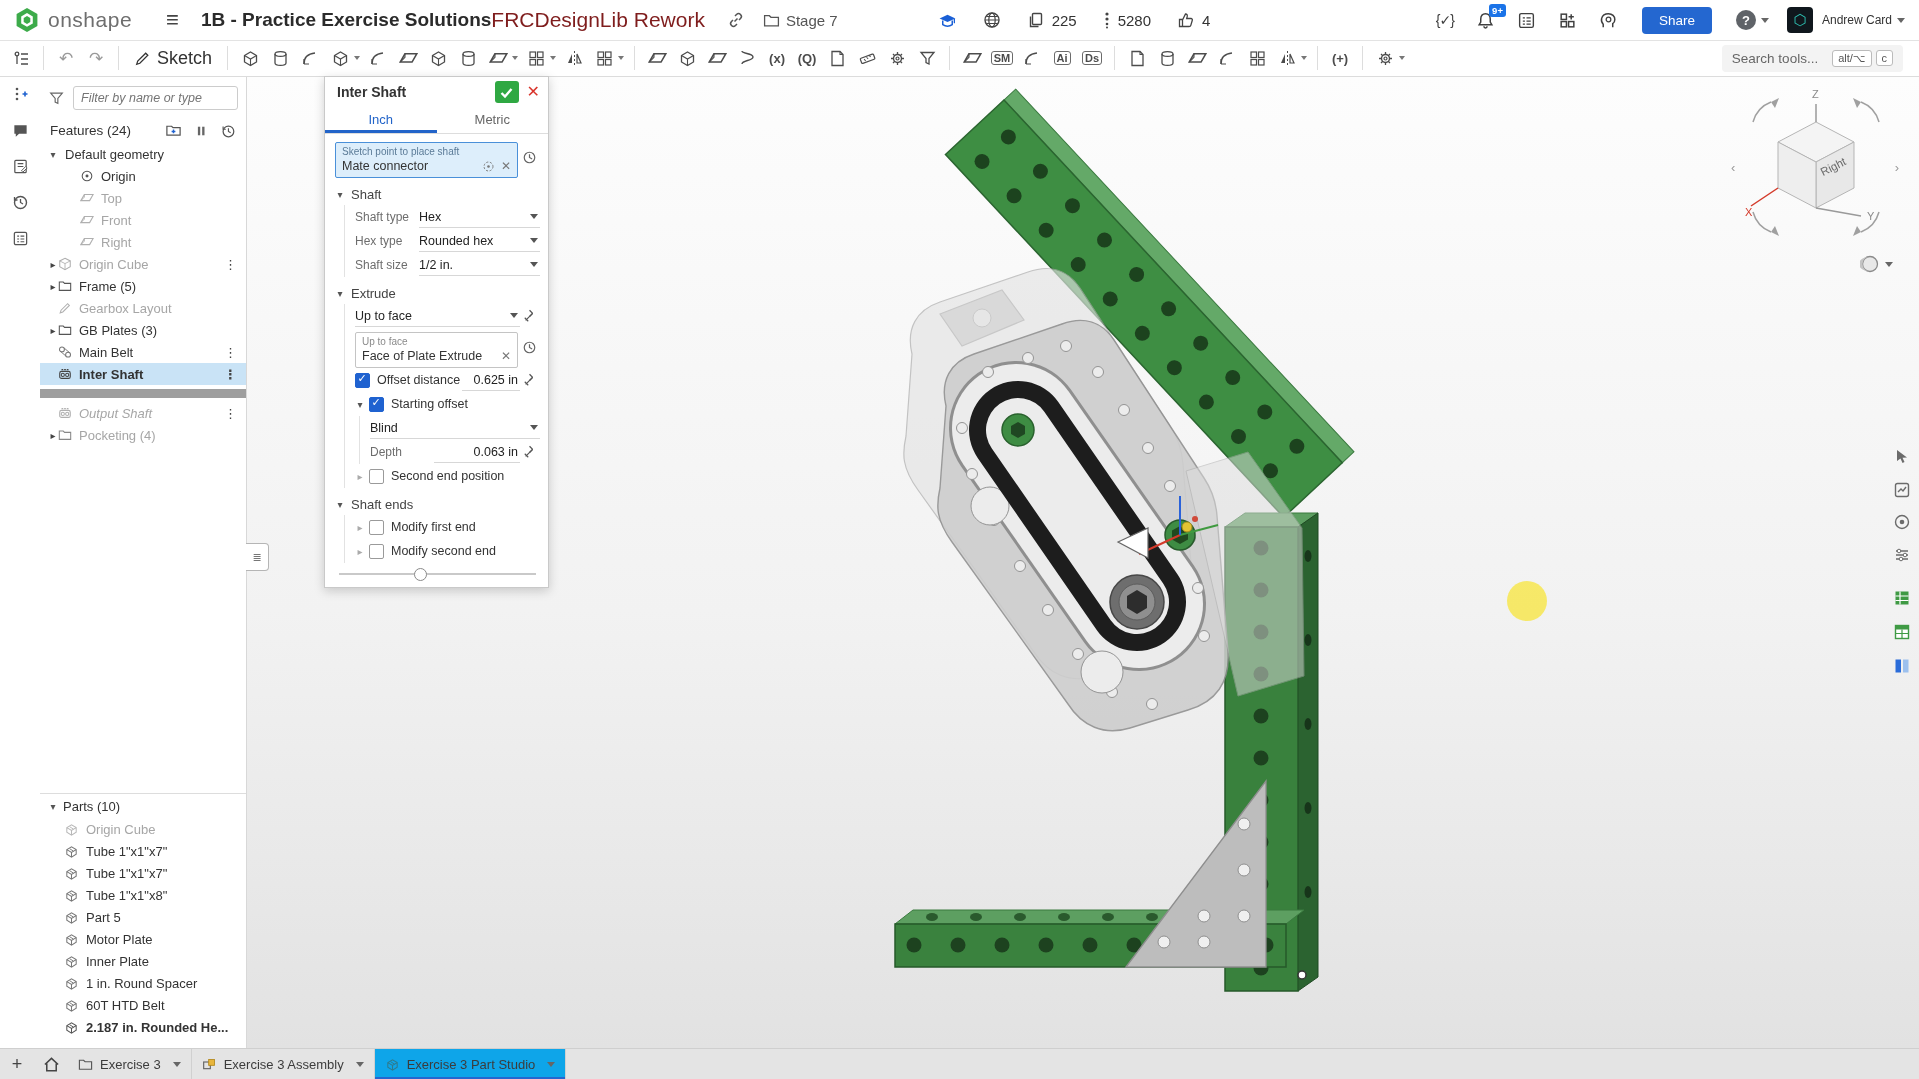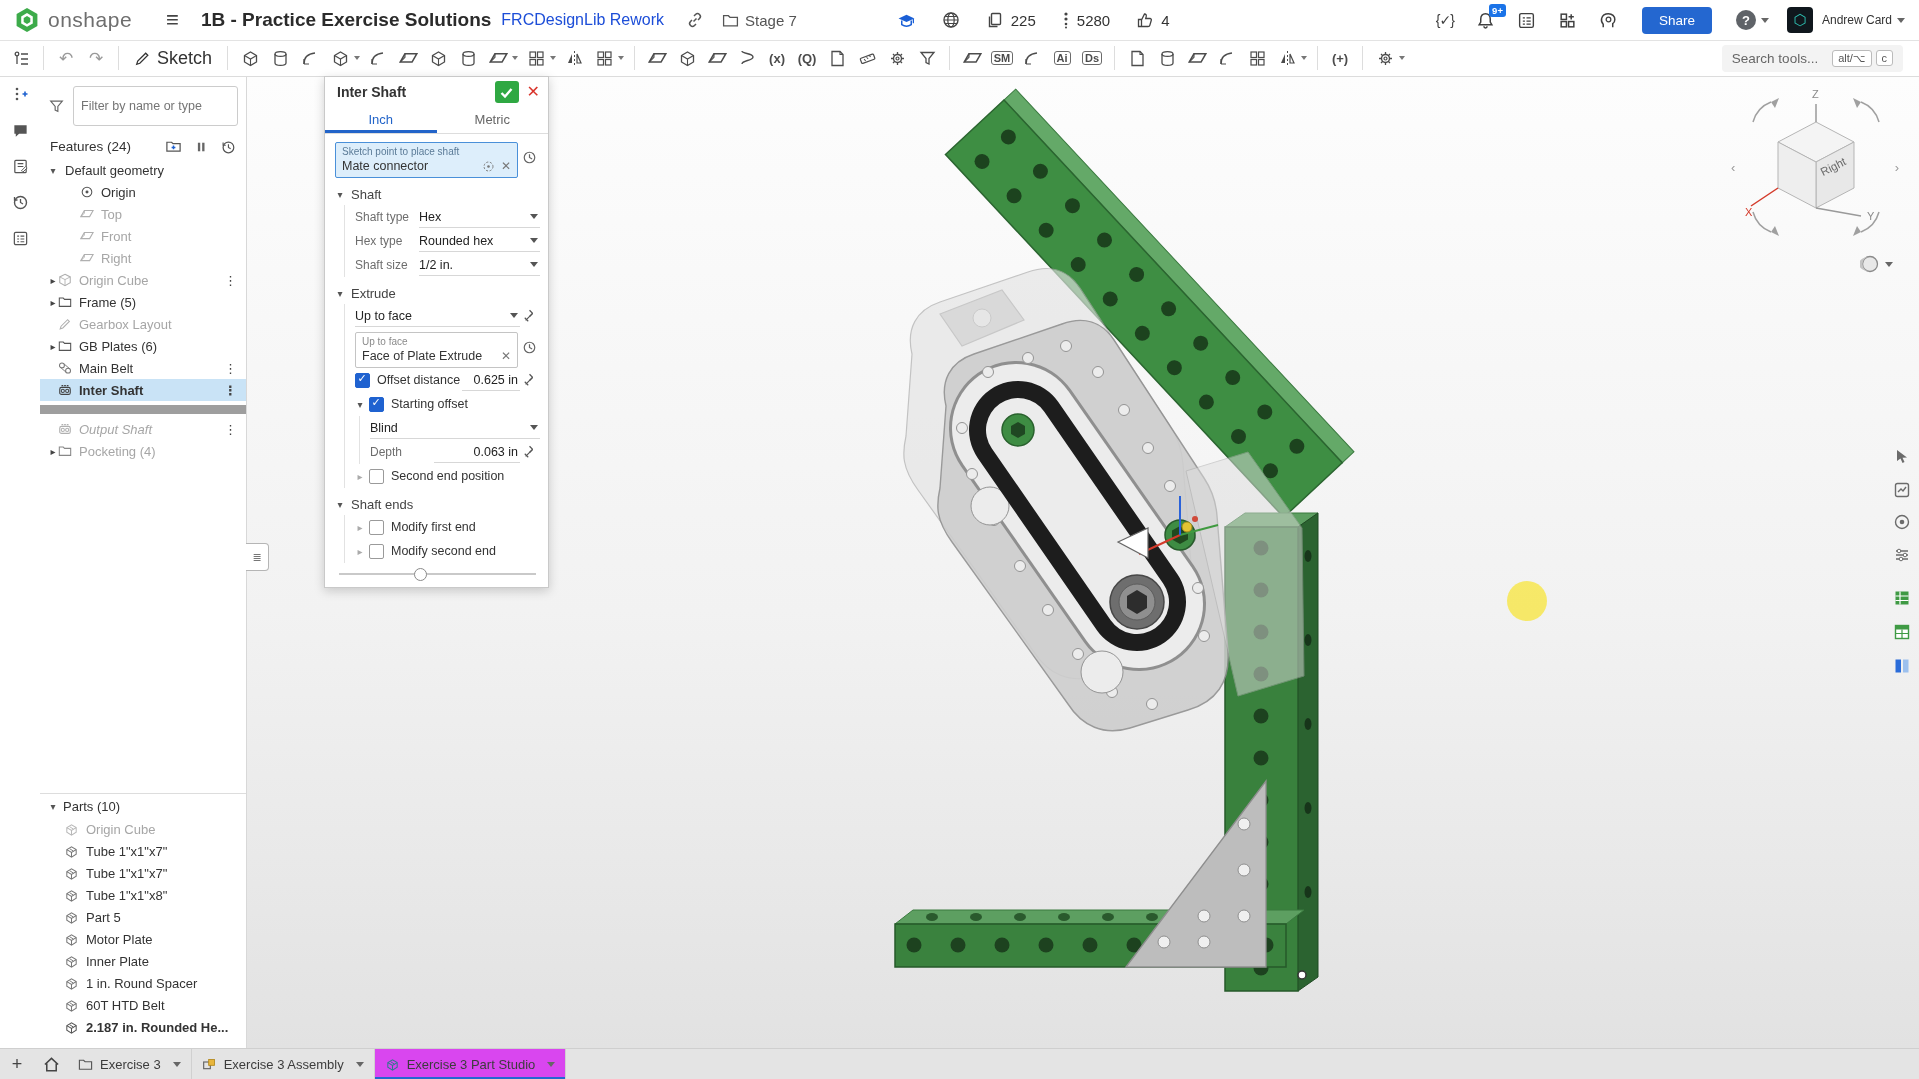--- a/index.html
+++ b/index.html
@@ -5,21 +5,21 @@
   html,body{margin:0;padding:0;background:#fff;font-family:"Liberation Sans","DejaVu Sans",sans-serif;-webkit-font-smoothing:antialiased;}
   #app{position:relative;width:1919px;height:1079px;overflow:hidden;background:#fff;}
   .abs{position:absolute;}
   svg{display:block;}
   
   #topbar{left:0;top:0;width:1919px;height:40px;background:#fff;border-bottom:1px solid #e3e3e3;display:flex;align-items:center;z-index:30;}
   .logo{display:flex;align-items:center;margin-left:14px;}
   .logo-text{font-size:21px;color:#6e6e6e;margin-left:8px;letter-spacing:.5px;}
   .hamburger{margin-left:34px;font-size:22px;color:#444;cursor:pointer;}
   .doc-title{font-size:19px;font-weight:bold;color:#2b2b2b;margin-left:22px;white-space:nowrap;}
-  .doc-sub{font-size:16px;color:#1d4ed8;margin-left:10px;white-space:nowrap;}
+  .doc-sub{font-size:21px;color:#7f1d1d;white-space:nowrap;}
   .tb-ic{color:#555;margin-left:22px;display:flex;align-items:center;}
   .stage{font-size:15px;color:#555;margin-left:6px;}
   .stat{display:flex;align-items:center;margin-left:26px;color:#444;}
   .stat .num{font-size:15px;color:#333;margin-left:7px;}
   .tright{margin-left:auto;display:flex;align-items:center;margin-right:14px;}
   .tr-ic{position:relative;margin-left:22px;color:#3f3f3f;display:flex;align-items:center;font-size:15px;}
   .fs-badge{font-size:14px;color:#3f3f3f;letter-spacing:-1px;}
   .bell-badge{position:absolute;top:-7px;right:-11px;background:#1a73e8;color:#fff;font-size:9.5px;font-weight:bold;border-radius:3px;padding:1px 3px;}
   .share-btn{background:#2467d0;color:#fff;font-size:13.5px;border-radius:4px;padding:6px 17px;margin-left:24px;cursor:pointer;}
   .help{width:20px;height:20px;border-radius:50%;background:#5f6368;color:#fff;font-size:13px;font-weight:bold;display:flex;align-items:center;justify-content:center;margin-left:24px;}
@@ -38,21 +38,21 @@
   .boxed{border:1px solid #6b6b6b;border-radius:3px;padding:0 2px;font-size:11px;}
   .search-tools{margin-left:auto;display:flex;align-items:center;margin-right:16px;background:#f3f3f3;border-radius:4px;padding:5px 10px;}
   .search-label{font-size:13.5px;color:#666;margin-right:10px;}
   .key{border:1px solid #bbb;background:#fff;border-radius:3px;font-size:11px;color:#555;padding:1px 5px;margin-left:4px;}
   
   #leftstrip{left:0;top:76px;width:40px;height:972px;background:#fff;border-right:1px solid #e0e0e0;z-index:20;}
   .strip-ic{width:40px;height:36px;display:flex;align-items:center;justify-content:center;color:#555;cursor:pointer;}
   
   #fpanel{left:40px;top:76px;width:206px;height:972px;background:#fff;border-right:1px solid #d8d8d8;z-index:20;display:flex;flex-direction:column;}
   .filter-row{display:flex;align-items:center;padding:10px 8px 6px 8px;}
-  .filter-input{flex:1;margin-left:8px;border:1px solid #ccc;border-radius:3px;height:40px;font-size:12.5px;color:#888;padding:0 7px;font-family:inherit;outline:none;width:100%;box-sizing:border-box;}
+  .filter-input{flex:1;margin-left:8px;border:1px solid #ccc;border-radius:3px;height:24px;font-size:12.5px;font-style:italic;color:#888;padding:0 7px;font-family:inherit;outline:none;width:100%;box-sizing:border-box;}
   .feat-head{display:flex;align-items:center;padding:6px 10px 4px 10px;color:#333;font-size:13.5px;}
   .feat-head .hicons{margin-left:auto;display:flex;align-items:center;gap:12px;color:#555;}
   .tree{font-size:13px;color:#333;}
   .trow{display:flex;align-items:center;height:22px;padding-left:8px;cursor:pointer;position:relative;}
   .trow .lbl{margin-left:7px;white-space:nowrap;overflow:hidden;text-overflow:ellipsis;flex:1;}
   .trow.sel{background:#c9e3f6;font-weight:bold;}
   .muted{color:#a6a6a6;}
   .muted .lbl{color:#a6a6a6;}
   .ital .lbl{font-style:italic;}
   .ind1{padding-left:24px;}
@@ -111,21 +111,21 @@
   .cbl{font-size:12.5px;color:#333;flex:1;}
   .mini-ic{width:20px;display:flex;justify-content:center;color:#555;flex:none;cursor:pointer;}
   .slider{display:flex;align-items:center;margin:10px 4px 2px 4px;}
   .slider .track{flex:1;height:2px;background:#c9c9c9;position:relative;}
   .slider .knob{position:absolute;left:38%;top:-5px;width:11px;height:11px;border-radius:50%;background:#fff;border:1.5px solid #8a8a8a;cursor:grab;}
   
   #bottombar{left:0;top:1048px;width:1919px;height:31px;background:#e4e4e4;border-top:1px solid #cfcfcf;display:flex;align-items:stretch;z-index:30;}
   .bb-btn{width:34px;display:flex;align-items:center;justify-content:center;color:#444;font-size:18px;cursor:pointer;}
   .btab{display:flex;align-items:center;padding:0 10px;border-right:1px solid #d0d0d0;font-size:13px;color:#3c3c3c;cursor:pointer;position:relative;}
   .btab .lbl{margin:0 7px;white-space:nowrap;}
-  .btab.active{background:#d946ef;}
+  .btab.active{background:#0ea5e9;}
   .btab.active::after{content:"";position:absolute;left:0;right:0;bottom:0;height:3px;background:#2467d0;}
 </style>
 </head>
 <body>
 
 <svg width="0" height="0" style="position:absolute">
   <defs>
     <symbol id="p-plane" viewBox="0 0 16 16">
         <path d="M1 11 L5 4 L15 4 L11 11 Z" fill="none" stroke="currentColor" stroke-width="1.3"></path>
         <path d="M5 4 L5 7 L1 11" fill="none" stroke="currentColor" stroke-width="1"></path>
@@ -664,21 +664,21 @@
           <svg width="14" height="14">
             <use href="#p-pencil" color="#b0b0b0"></use>
           </svg>
           <span class="lbl">Gearbox Layout</span>
         </div>
       <div class="trow">
           <span class="exp r">▸</span>
           <svg width="14" height="14">
             <use href="#p-folder" color="#555"></use>
           </svg>
-          <span class="lbl">GB Plates (6)</span>
+          <span class="lbl">GB Plates (3)</span>
         </div>
       <div class="trow" style="padding-left:18px;">
           <svg width="14" height="14">
             <use href="#p-belt" color="#777"></use>
           </svg>
           <span class="lbl">Main Belt</span>
           <span class="dots">⋮</span>
         </div>
       <div class="trow sel" style="padding-left:18px;">
           <svg width="14" height="14">

